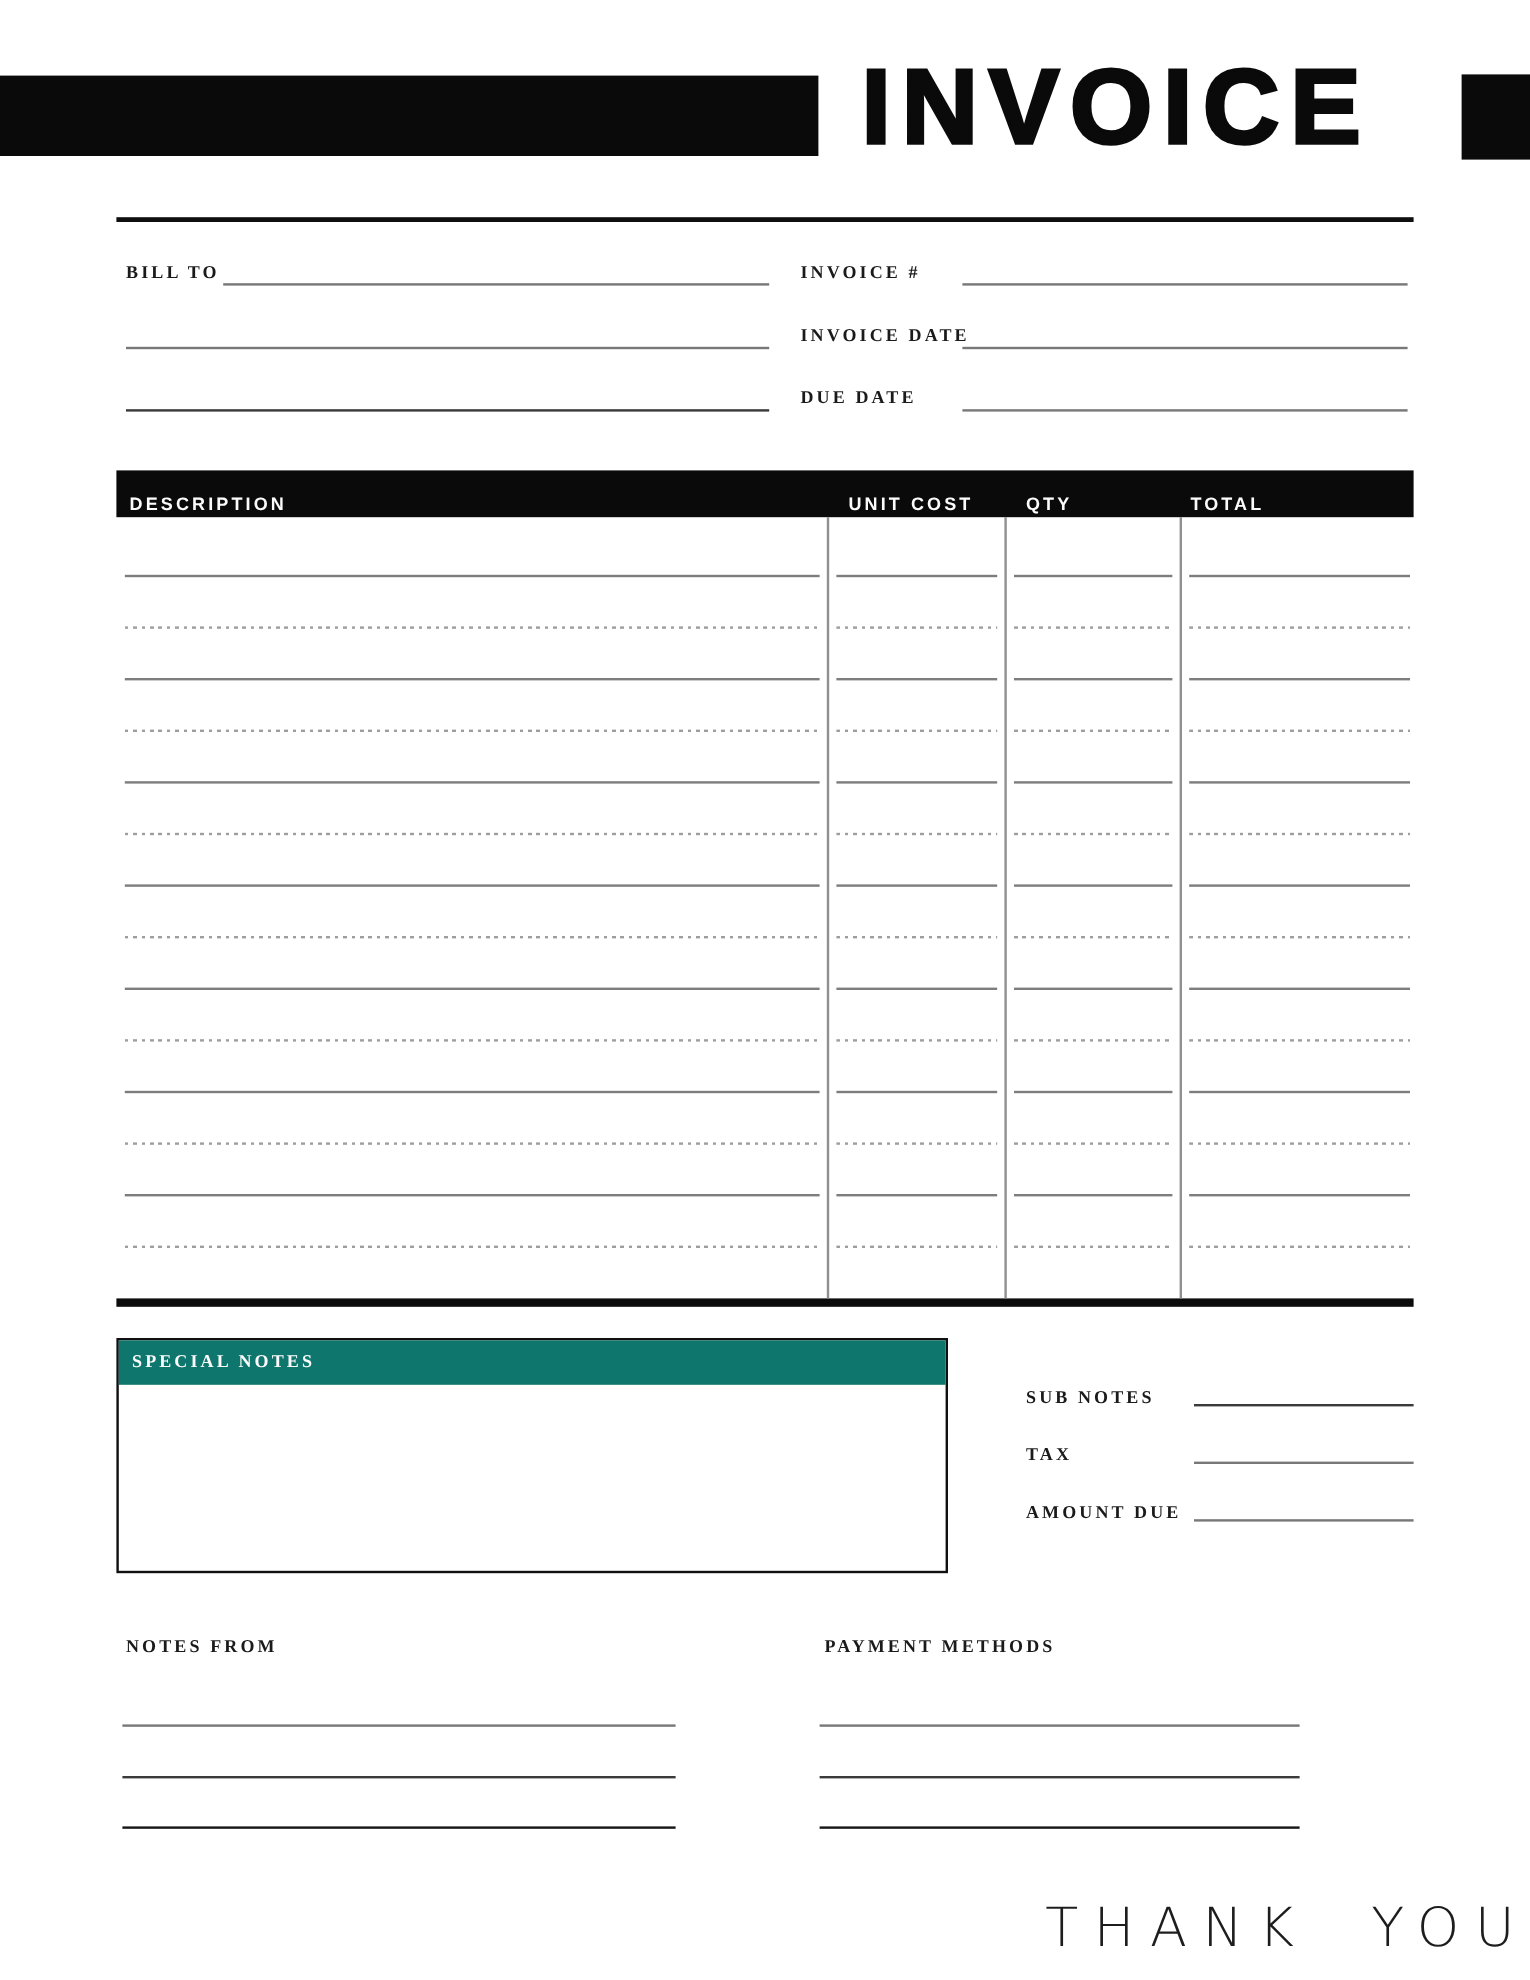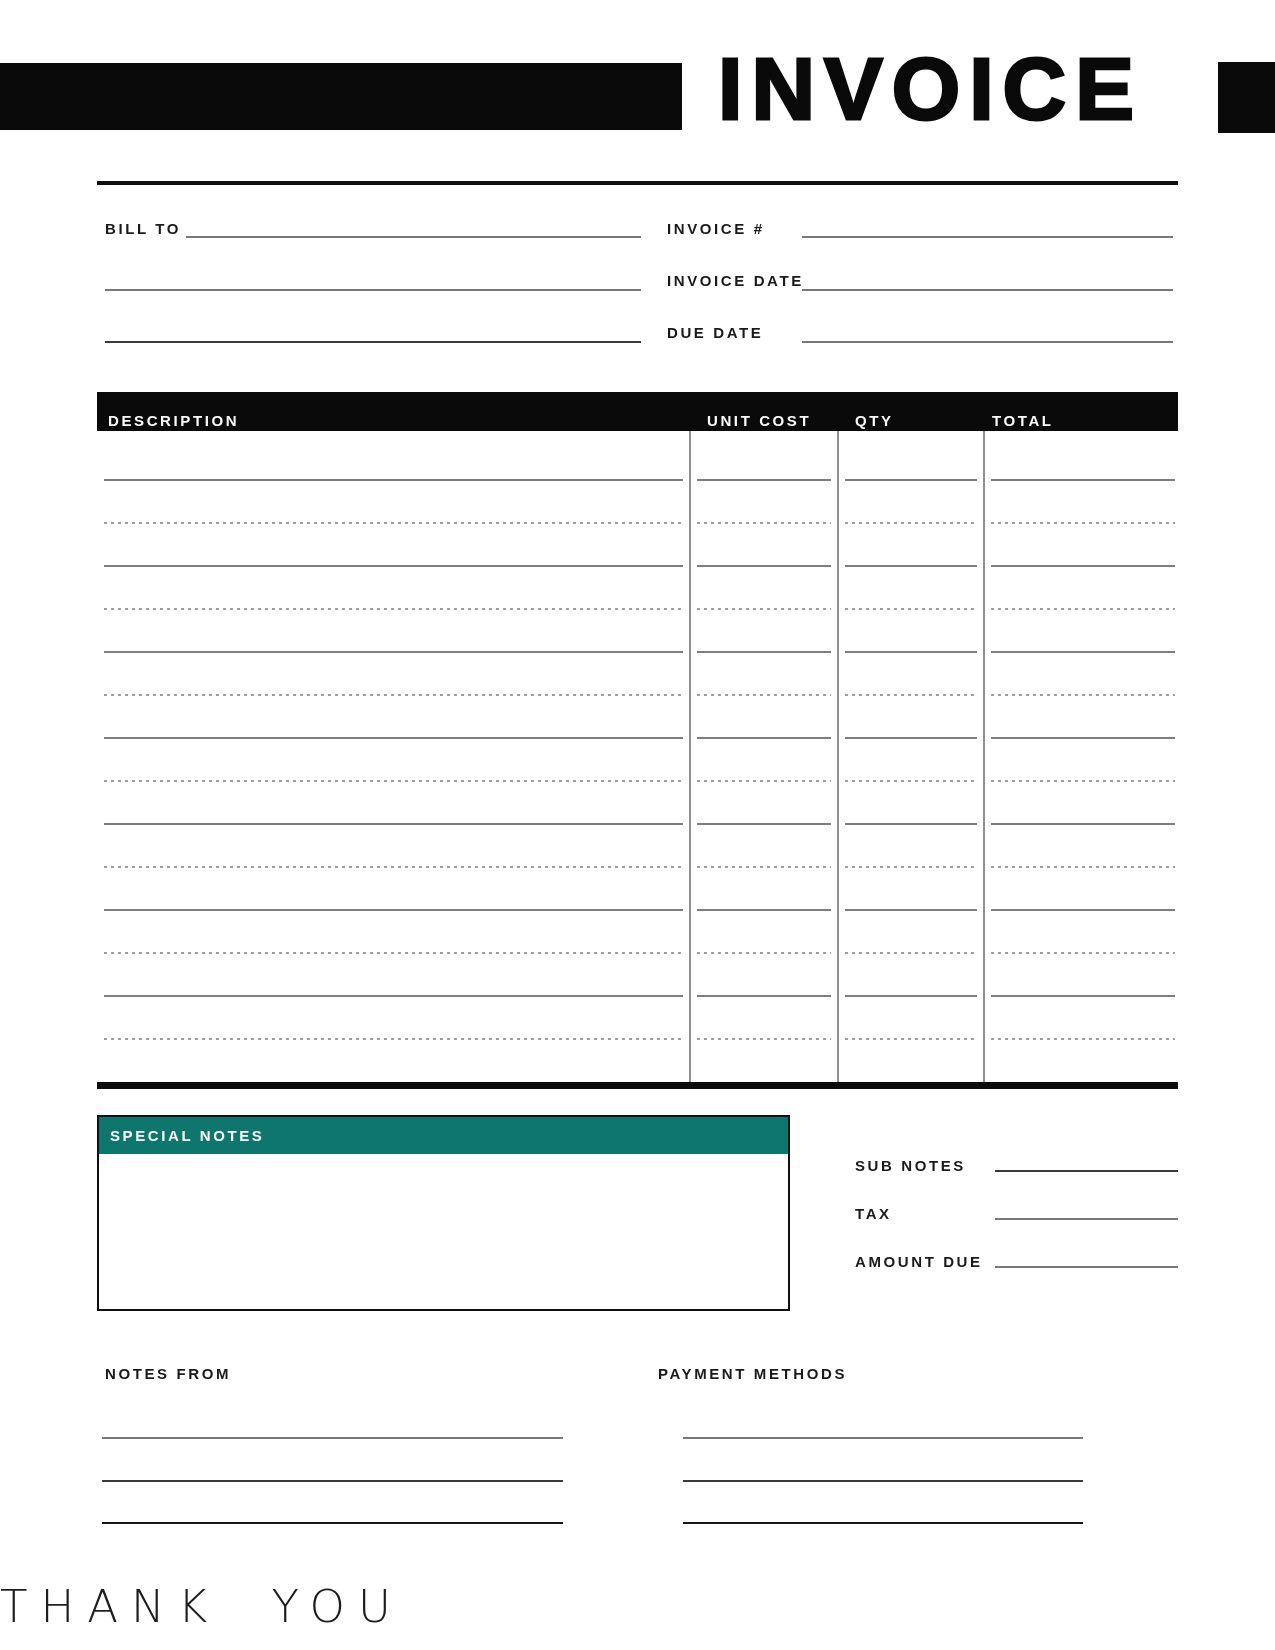--- a/index.html
+++ b/index.html
@@ -30,21 +30,21 @@
     background: #0a0a0a;
   }
   .header-rule {
     left: 97px; top: 181px; width: 1081px; height: 4px;
     background: #0f0f0f;
   }
 
   
   .lbl {
     font-size: 15px; font-weight: bold; letter-spacing: 2.6px;
-    color: #1a1a1a; white-space: nowrap;
+    color: #1a1a1a; white-space: nowrap; font-family: Liberation Serif, serif;
   }
 
   
   .wline { height: 2px; background: #787878; }
   .wline.dark { background: #3a3a3a; }
   .wline.darkest { background: #161616; }
 
   
   .items-table { left: 97px; top: 392px; width: 1081px; }
   .items-header {
@@ -96,21 +96,21 @@
     height: 37px; background: #0f766e; color: #fbfbfb;
     display: flex; align-items: center; padding-left: 11px;
   }
   .notes-text {
     padding: 8px 10px; font-size: 14px; color: #222;
     height: 145px; box-sizing: border-box;
   }
 
   
   .thank-you {
-    left: 0; top: 1580px; width: 1275px; text-align: left;
+    left: 0; top: 1580px; width: 1275px; text-align: right;
     font-family: "DejaVu Sans", "Liberation Sans", sans-serif;
     font-weight: 200; font-size: 45px; letter-spacing: 13px;
     word-spacing: 24px; color: #1d1d1d;
   }
 </style>
 </head>
 <body>
 
 <div class="page">
 
@@ -246,20 +246,20 @@
   <div class="abs wline" style="left:995px; top:1218px; width:183px;"></div>
 
   <div class="abs lbl" style="left:855px; top:1253px;">AMOUNT DUE</div>
   <div class="abs wline" style="left:995px; top:1266px; width:183px;"></div>
 
   <div class="abs lbl" style="left:105px; top:1365px;">NOTES FROM</div>
   <div class="abs wline" style="left:102px; top:1437px; width:461px;"></div>
   <div class="abs wline dark" style="left:102px; top:1480px; width:461px;"></div>
   <div class="abs wline darkest" style="left:102px; top:1522px; width:461px;"></div>
 
-  <div class="abs lbl" style="left:658px; top:1365px;">PAYMENT METHODS</div>
+  <div class="abs lbl" style="left:687px; top:1365px;">PAYMENT METHODS</div>
   <div class="abs wline" style="left:683px; top:1437px; width:400px;"></div>
   <div class="abs wline dark" style="left:683px; top:1480px; width:400px;"></div>
   <div class="abs wline darkest" style="left:683px; top:1522px; width:400px;"></div>
 
   <div class="abs thank-you">THANK YOU</div>
 
 </div>
 
 </body></html>

